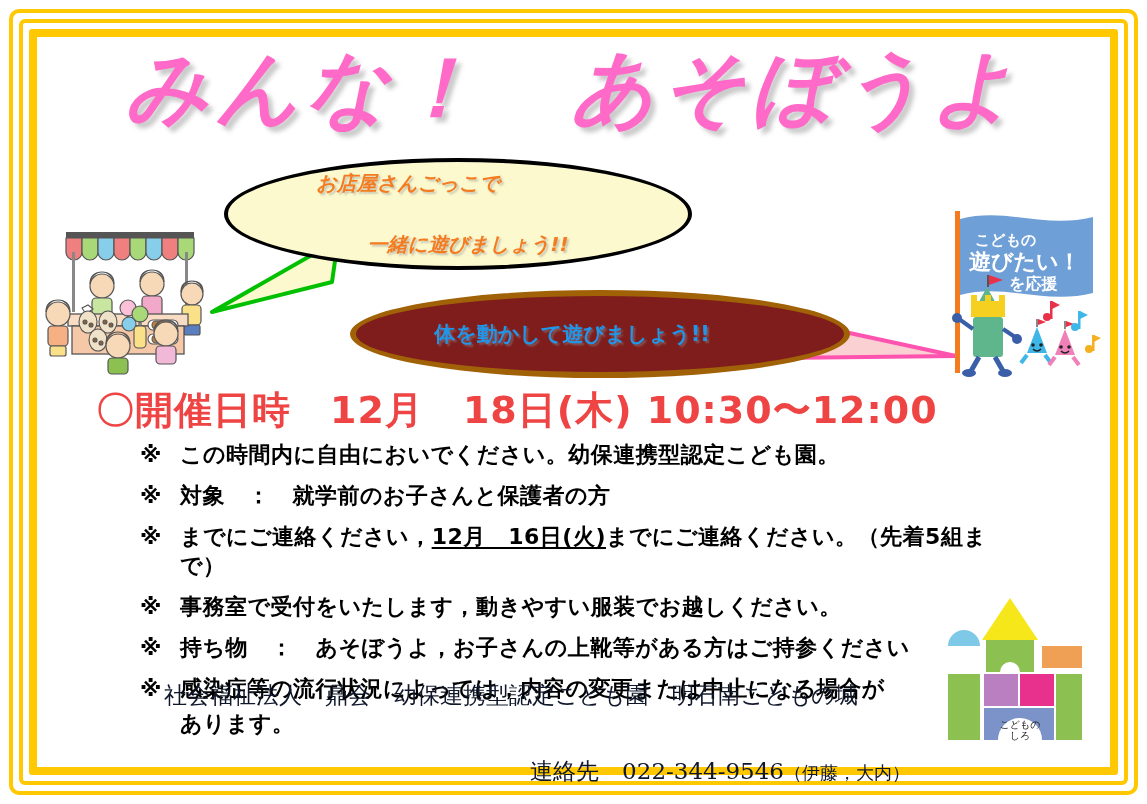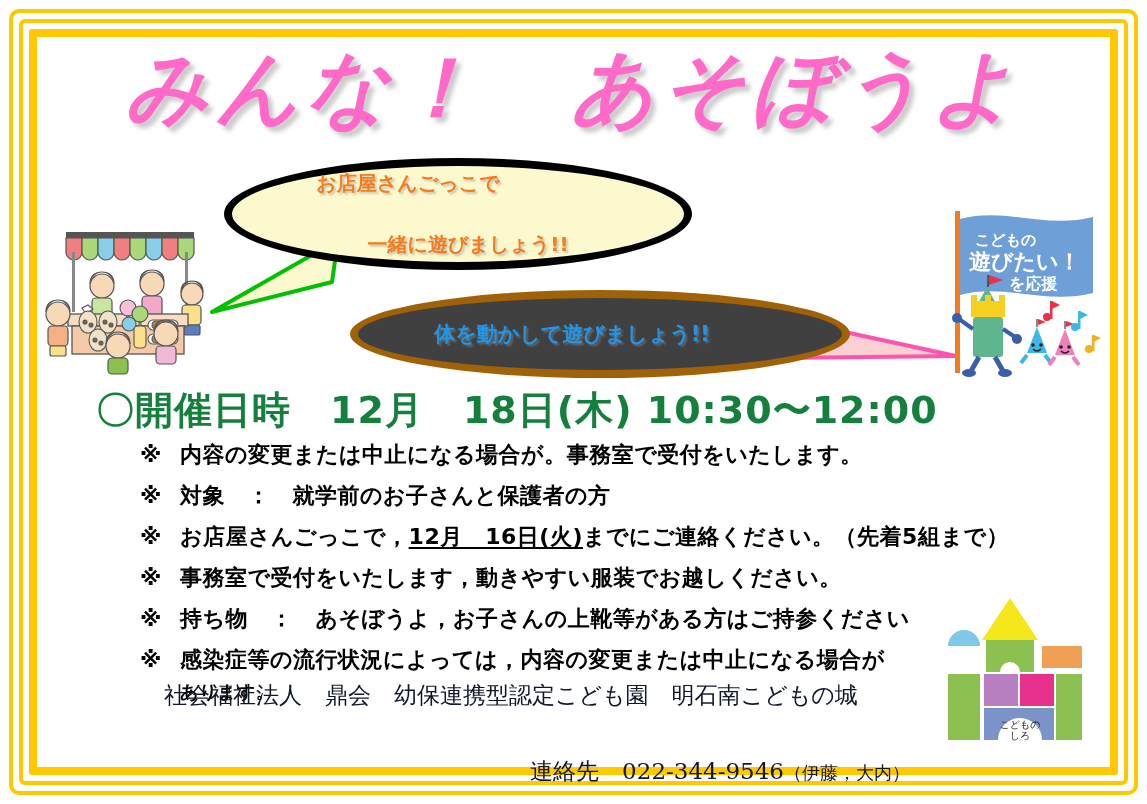--- a/index.html
+++ b/index.html
@@ -35,60 +35,60 @@
   
   .bubble{position:absolute;}
   .bubble .body{
     position:absolute;inset:0;border-radius:50%;
     display:flex;flex-direction:column;align-items:center;justify-content:center;
     box-sizing:border-box;
   }
   .bubble .line{white-space:nowrap;line-height:1.45;}
 
   #bubble-yellow{left:224px;top:158px;width:468px;height:112px;}
-  #bubble-yellow .body{background:#FCF9CE;border:8px solid #000000;}
+  #bubble-yellow .body{background:#FCF9CE;border:4px solid #000000;font-style:italic;}
   #bubble-yellow .line{
     font-family:"DejaVu Sans",sans-serif;font-weight:bold;font-size:20px;
     color:#F57B20;text-shadow:2px 2px 2px rgba(150,150,150,.5);
   }
   #bubble-yellow .l1{transform:translateX(-50px);}
   #bubble-yellow .l2{transform:translateX(10px);margin-top:32px;}
   .tail-yellow{
     position:absolute;left:210px;top:238px;width:130px;height:80px;overflow:visible;
   }
 
   #bubble-pink{left:350px;top:290px;width:500px;height:88px;}
-  #bubble-pink .body{background:#404040;border:8px solid #a16207;align-items:center;}
+  #bubble-pink .body{background:#7f1d1d;border:6px solid #a16207;align-items:center;}
   #bubble-pink .line{
     font-family:"DejaVu Sans",sans-serif;font-weight:bold;font-size:21px;
     color:#2196E8;text-shadow:2px 2px 2px rgba(150,150,150,.45);
     transform:translateX(-28px);
   }
   .tail-pink{position:absolute;left:770px;top:300px;width:190px;height:80px;overflow:visible;}
 
   
   .headline{
     position:absolute;left:96px;top:385px;
     font-family:"DejaVu Sans","Liberation Sans",sans-serif;
-    font-weight:bold;font-size:38px;color:#15803d;white-space:nowrap;
+    font-weight:bold;font-size:38px;color:#ef4444;white-space:nowrap;
     letter-spacing:1px;
   }
   .bullets{position:absolute;left:140px;top:440px;width:880px;}
   .bullet{
     display:flex;align-items:flex-start;
     font-family:"DejaVu Sans","Liberation Sans",sans-serif;
     font-weight:bold;font-size:22px;color:#000;
     margin-bottom:12px;line-height:1.32;letter-spacing:.5px;
   }
   .bullet .mark{flex:0 0 auto;width:40px;}
   .bullet .txt{flex:1 1 auto;}
   .bullet .txt u{text-decoration:underline;text-underline-offset:3px;}
   .cont{
     font-family:Liberation Mono, monospace;
-    font-weight:bold;font-size:18px;color:#000;
+    font-weight:bold;font-size:22px;color:#000;
     margin:-6px 0 12px 40px;letter-spacing:.5px;
   }
 
   
   .footer{
     position:absolute;left:150px;top:678px;width:800px;
     font-family:"DejaVu Serif","Liberation Serif",serif;
     font-size:23px;color:#0f172a;line-height:1.55;
   }
   .footer .f1{text-align:left;padding-left:14px;}
@@ -273,29 +273,29 @@
         <rect x="157" y="130" width="2.5" height="16"></rect>
         <path d="M159 130 l7 3 -7 4z"></path>
     </g>
   </svg>
 
   <div class="headline">〇開催日時　12月　18日(木) 10:30〜12:00</div>
 
   <div class="bullets">
     <div class="bullet">
       <span class="mark">※</span>
-      <span class="txt"><span>内容の変更または中止になる場合が。事務室で受付をいたします。</span></span>
+      <span class="txt"><span>この時間内に自由においでください。幼保連携型認定こども園。</span></span>
     </div>
     <div class="bullet">
       <span class="mark">※</span>
       <span class="txt"><span>対象　：　就学前のお子さんと保護者の方</span></span>
     </div>
     <div class="bullet">
       <span class="mark">※</span>
-      <span class="txt"><span>お店屋さんごっこで，</span><u>12月　16日(火)</u><span>までにご連絡ください。（先着5組まで）</span></span>
+      <span class="txt"><span>までにご連絡ください，</span><u>12月　16日(火)</u><span>までにご連絡ください。（先着5組まで）</span></span>
     </div>
     <div class="bullet">
       <span class="mark">※</span>
       <span class="txt"><span>事務室で受付をいたします，動きやすい服装でお越しください。</span></span>
     </div>
     <div class="bullet">
       <span class="mark">※</span>
       <span class="txt"><span>持ち物　：　あそぼうよ，お子さんの上靴等がある方はご持参ください</span></span>
     </div>
     <div class="bullet">

